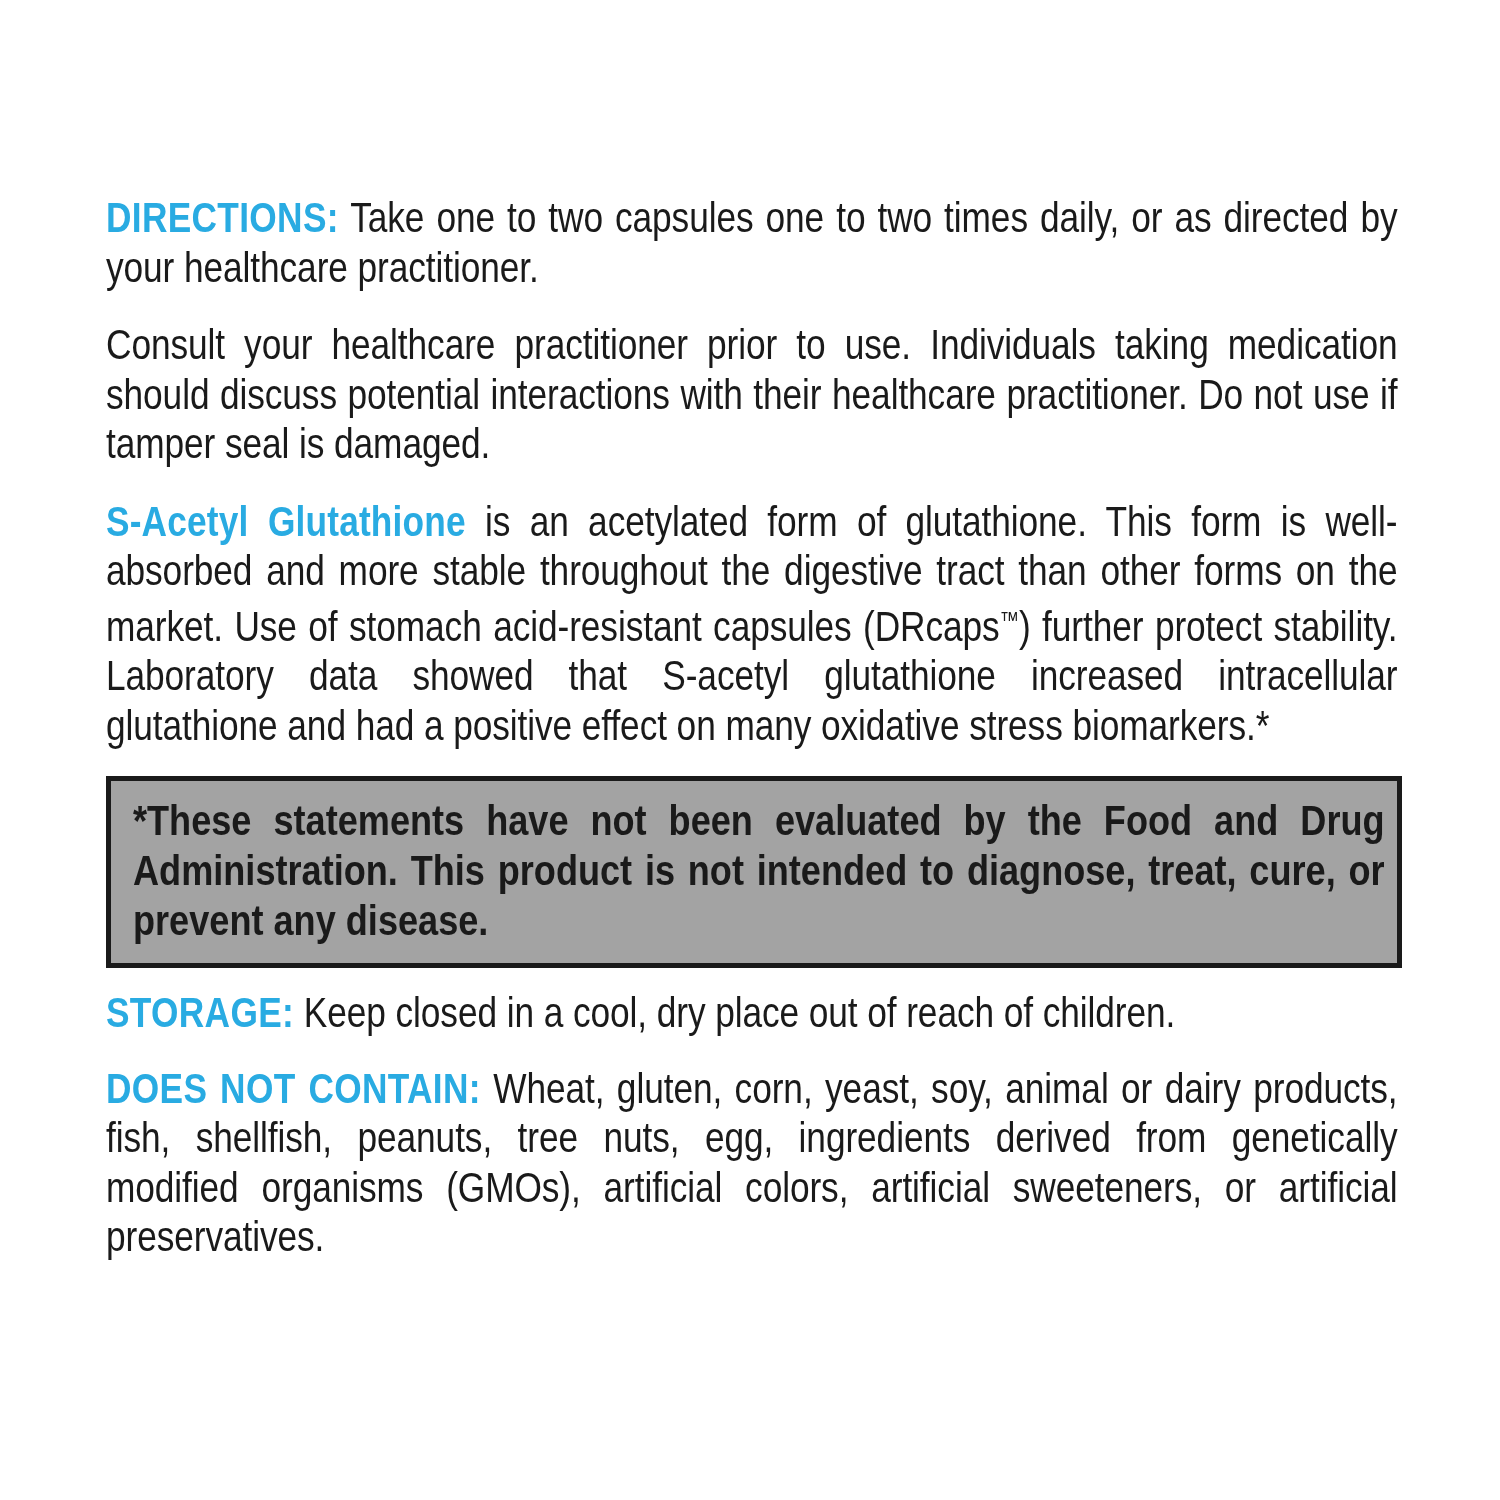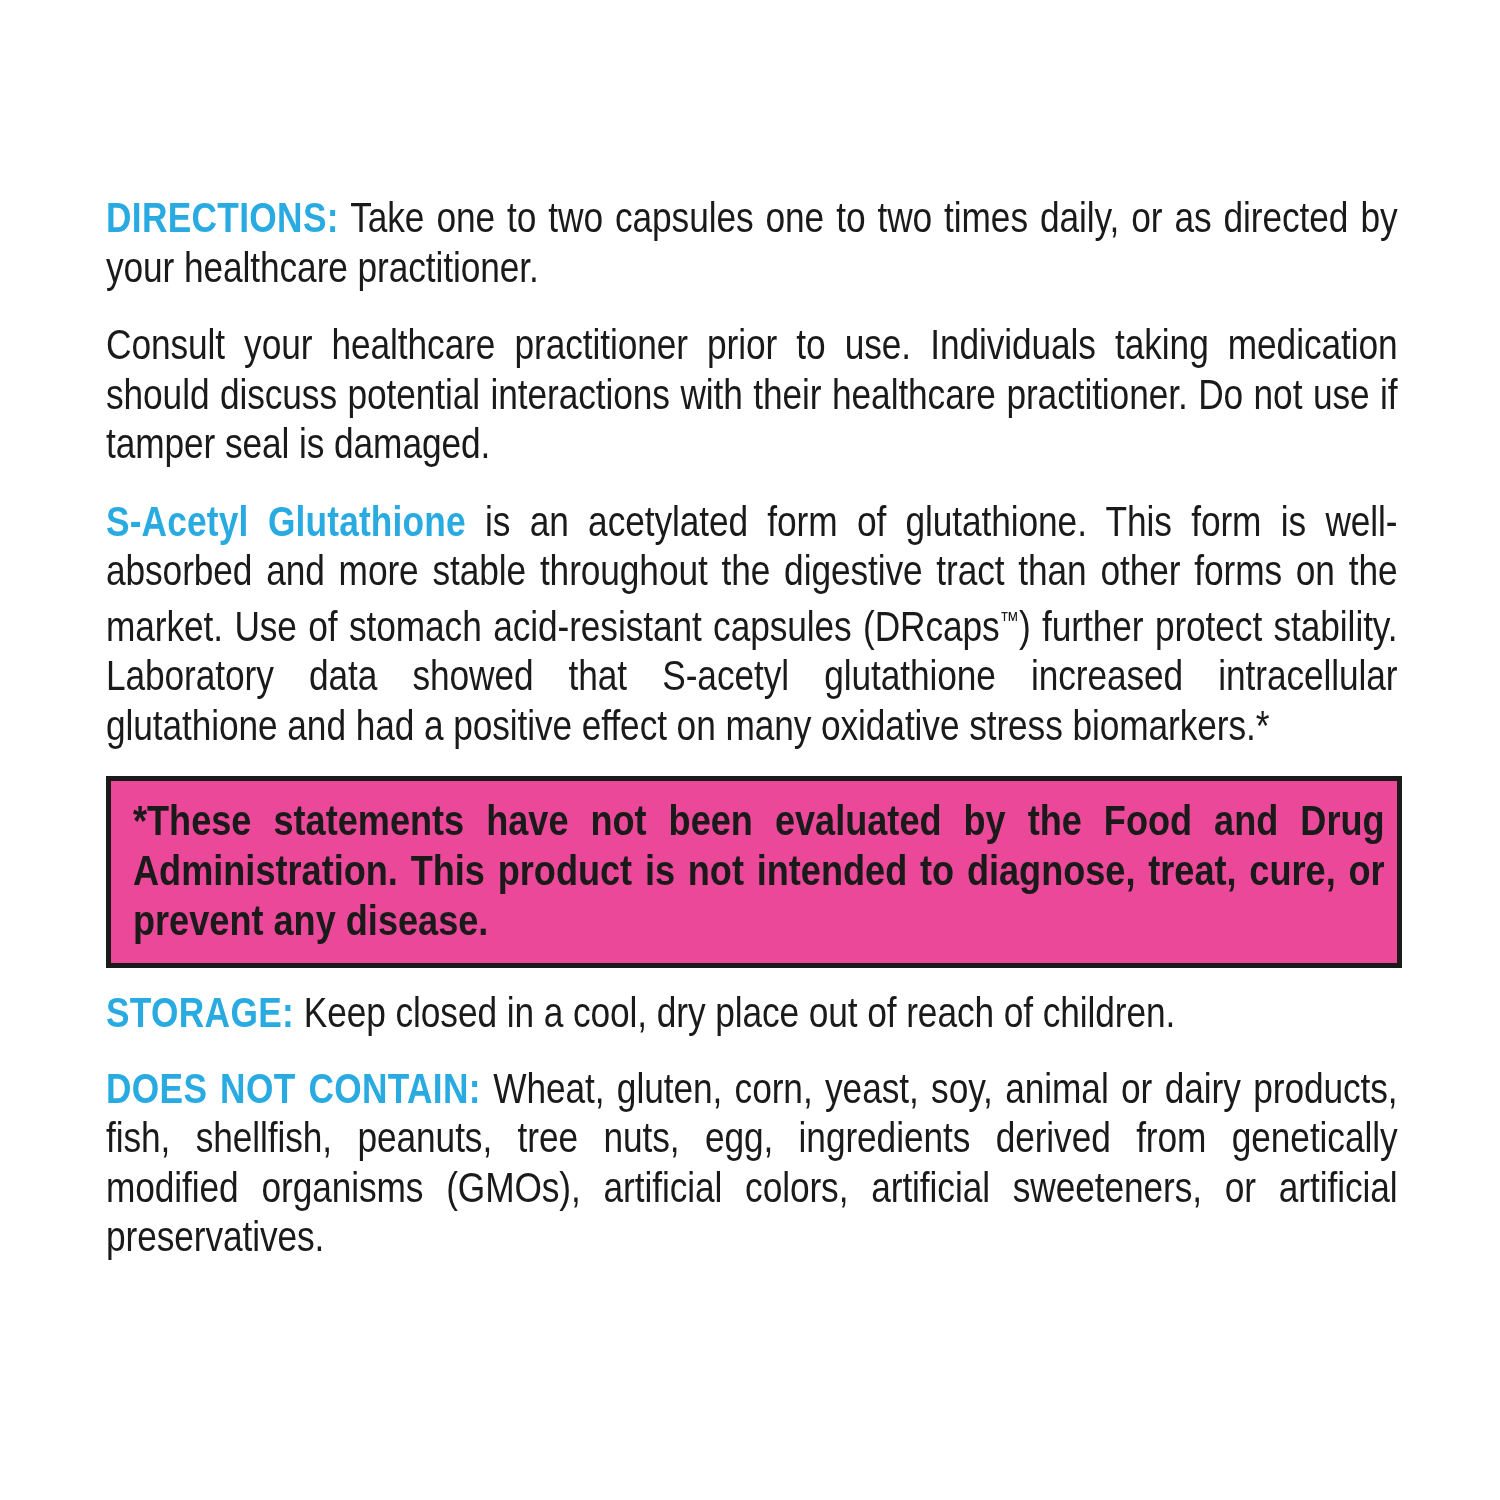--- a/index.html
+++ b/index.html
@@ -64,21 +64,21 @@
     letter-spacing: 0;
   }
 
   
   .fda-box {
     box-sizing: border-box;
     border: 5px solid #1a1a1a;
     width: 1296px;
     padding: 14px 22px 18px 22px;
     margin: 0 0 10px 0;
-    background: #ec4899;
+    background: #a3a3a3;
   }
   .fda-text {
     font-family: "Liberation Sans Narrow", "Liberation Sans", sans-serif;
     font-weight: bold;
     font-size: 43px;
     line-height: 50px;
     color: #1a1a1a;
     text-align: justify;
     text-justify: inter-word;
     margin: 0;

